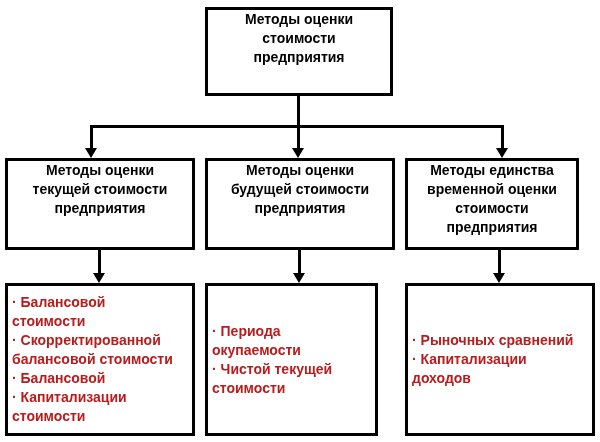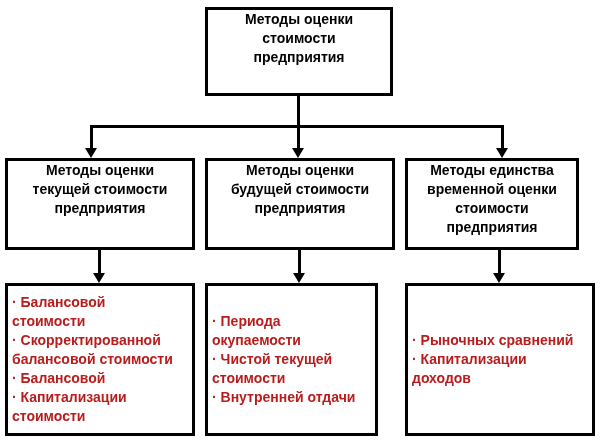--- a/index.html
+++ b/index.html
@@ -131,21 +131,20 @@
     <div class="list-item">· Скорректированной
 балансовой стоимости</div>
     <div class="list-item">· Балансовой</div>
     <div class="list-item">· Капитализации
 стоимости</div>
   </div>
   <div class="node list-node box-leaf-2">
     <div class="list-item">· Периода окупаемости</div>
     <div class="list-item">· Чистой текущей
 стоимости</div>
-    <div class="list-item">· Внутренней отдачи</div>
   </div>
   <div class="node list-node box-leaf-3">
     <div class="list-item">· Рыночных сравнений</div>
     <div class="list-item">· Капитализации
 доходов</div>
   </div>
 
 </div>
 
 </body></html>

